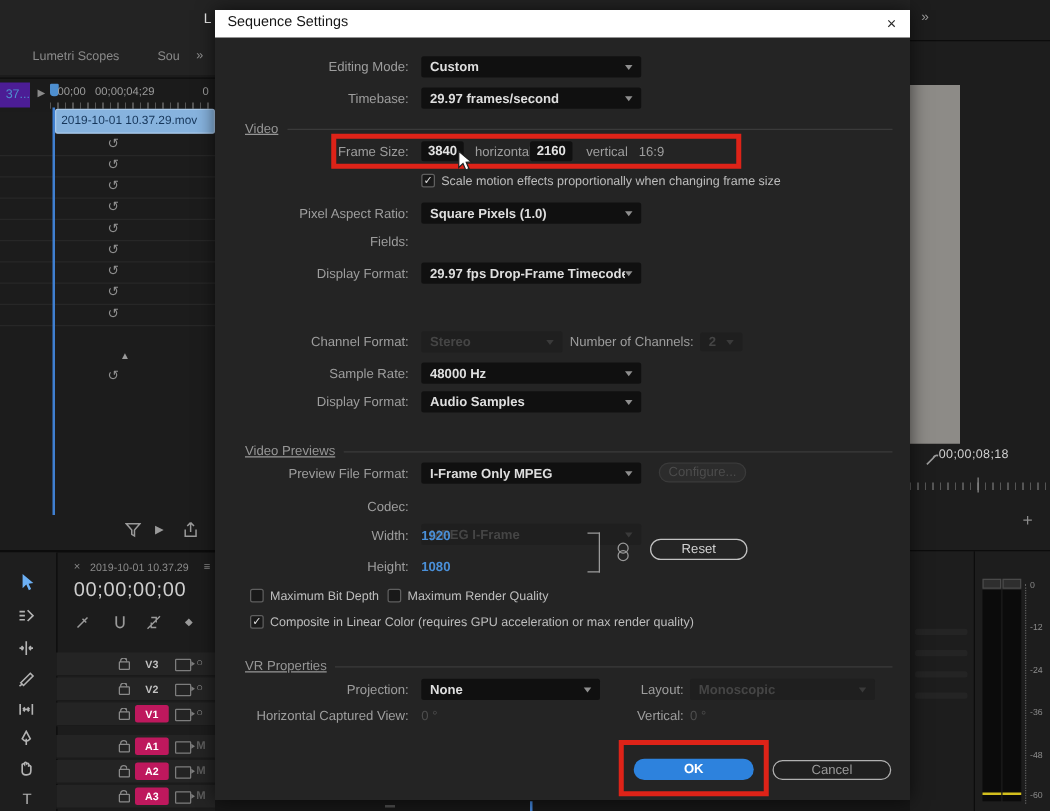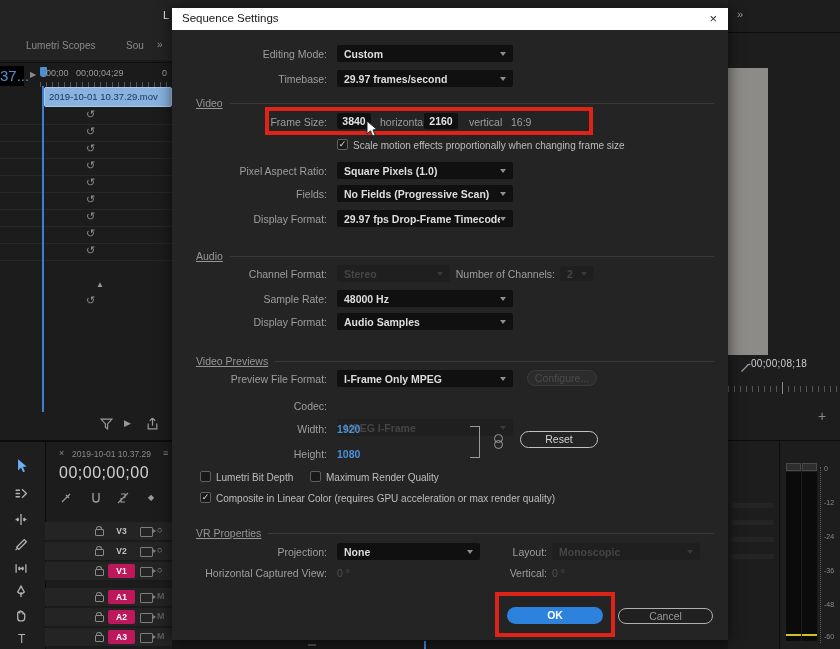--- a/index.html
+++ b/index.html
@@ -60,21 +60,21 @@
 
   <div class="abs" style="left:0;top:32px;width:172px;height:617px;background:#1c1c1c;">
 
     <div class="abs" style="left:0;top:0;width:172px;height:28px;background:#232323;">
       <span class="abs" style="left:26px;top:8px;font-size:10px;color:#8a8a8a;">Lumetri Scopes</span>
       <span class="abs" style="left:126px;top:8px;font-size:10px;color:#8a8a8a;">Sou</span>
       <span class="abs" style="left:157px;top:7px;font-size:10px;color:#8f8f8f;">»</span>
     </div>
 
     <div class="abs" style="left:0;top:30px;width:172px;height:26px;background:#1b1b1b;border-top:1px solid #0e0e0e;">
-      <div class="abs" style="left:0;top:3px;width:24px;height:20px;background:#000000;font-size:15px;color:#4e8fd0;text-align:center;line-height:20px;">37...</div>
+      <div class="abs" style="left:0;top:3px;width:24px;height:20px;background:#4c1d95;font-size:10px;color:#4e8fd0;text-align:right;line-height:20px;">37...</div>
       <span class="abs" style="left:30px;top:7px;font-size:8px;color:#8a8a8a;">▶</span>
       <div class="abs" style="left:40px;top:4px;width:7px;height:10px;background:#4e8fd0;border-radius:1px 1px 3px 3px;"></div>
       <span class="abs" style="left:46px;top:5px;font-size:9px;color:#9a9a9a;">00;00</span>
       <span class="abs" style="left:76px;top:5px;font-size:9px;color:#9a9a9a;">00;00;04;29</span>
       <span class="abs" style="left:162px;top:5px;font-size:9px;color:#9a9a9a;">0</span>
       <div class="tickrow" style="left:40px;top:19px;width:132px;height:5px;"></div>
     </div>
 
     <div class="abs" style="left:44px;top:55px;width:128px;height:20px;background:#87b3de;border:1px solid #a9c9ea;border-radius:2px;box-sizing:border-box;font-size:9.5px;color:#16365a;line-height:18px;padding-left:4px;white-space:nowrap;overflow:hidden;">2019-10-01 10.37.29.mov</div>
 
@@ -286,34 +286,26 @@
     <span class="abs" style="left:297px;top:108px;font-size:10.5px;color:#9e9e9e;">vertical</span>
     <span class="abs" style="left:339px;top:108px;font-size:10.5px;color:#9e9e9e;">16:9</span>
     <span class="cb" style="left:165px;top:131px"><span>✓</span></span>
     <span class="cblbl" style="left:181px;top:132px">Scale motion effects proportionally when changing frame size</span>
     <span class="lbl" style="top:157px">Pixel Aspect Ratio:</span>
     <div class="dd" style="top:154px">
       <span class="dd-t">Square Pixels (1.0)</span>
         <span class="chev"></span>
     </div>
     <span class="lbl" style="top:180px">Fields:</span>
-    <div class="dd" style="top:177px">
-      <span class="dd-t">No Fields (Progressive Scan)</span>
-        <span class="chev"></span>
-    </div>
     <span class="lbl" style="top:205px">Display Format:</span>
     <div class="dd" style="top:202px">
       <span class="dd-t">29.97 fps Drop-Frame Timecode</span>
         <span class="chev"></span>
     </div>
 
-    <div class="sec" style="top:242px">
-      <span class="sec-t">Audio</span>
-        <span class="sec-line"></span>
-    </div>
     <span class="lbl" style="top:260px">Channel Format:</span>
     <div class="dd dis" style="top:257px;width:113px">
       <span class="dd-t">Stereo</span>
         <span class="chev"></span>
     </div>
     <span class="lbl2" style="top:260px;left:228px;width:155px">Number of Channels:</span>
     <div class="dd dis" style="top:258px;left:388px;width:34px;height:15px">
       <span class="dd-t">2</span>
         <span class="chev"></span>
     </div>
@@ -345,21 +337,21 @@
     </div>
     <span class="lbl" style="top:415px">Width:</span>
     <span class="abs" style="left:165px;top:415px;font-size:10.5px;font-weight:bold;color:#4a90d9;">1920</span>
     <span class="lbl" style="top:440px">Height:</span>
     <span class="abs" style="left:165px;top:440px;font-size:10.5px;font-weight:bold;color:#4a90d9;">1080</span>
     <div class="abs" style="left:298px;top:418px;width:9px;height:30px;border:1px solid #9a9a9a;border-left:none;"></div>
     <div class="abs" style="left:322px;top:426px;width:7px;height:7px;border:1.5px solid #9a9a9a;border-radius:50%;"></div>
     <div class="abs" style="left:322px;top:432px;width:7px;height:7px;border:1.5px solid #9a9a9a;border-radius:50%;"></div>
     <div class="pill" style="left:348px;top:423px;width:78px;height:17px;border:1px solid #c2c2c2;background:transparent;color:#d2d2d2;line-height:15px;">Reset</div>
     <span class="cb" style="left:28px;top:463px"></span>
-    <span class="cblbl" style="left:44px;top:464px">Lumetri Bit Depth</span>
+    <span class="cblbl" style="left:44px;top:464px">Maximum Bit Depth</span>
     <span class="cb" style="left:138px;top:463px"></span>
     <span class="cblbl" style="left:154px;top:464px">Maximum Render Quality</span>
     <span class="cb" style="left:28px;top:484px"><span>✓</span></span>
     <span class="cblbl" style="left:44px;top:485px">Composite in Linear Color (requires GPU acceleration or max render quality)</span>
 
     <div class="sec" style="top:519px">
       <span class="sec-t">VR Properties</span>
         <span class="sec-line"></span>
     </div>
     <span class="lbl" style="top:538px">Projection:</span>

